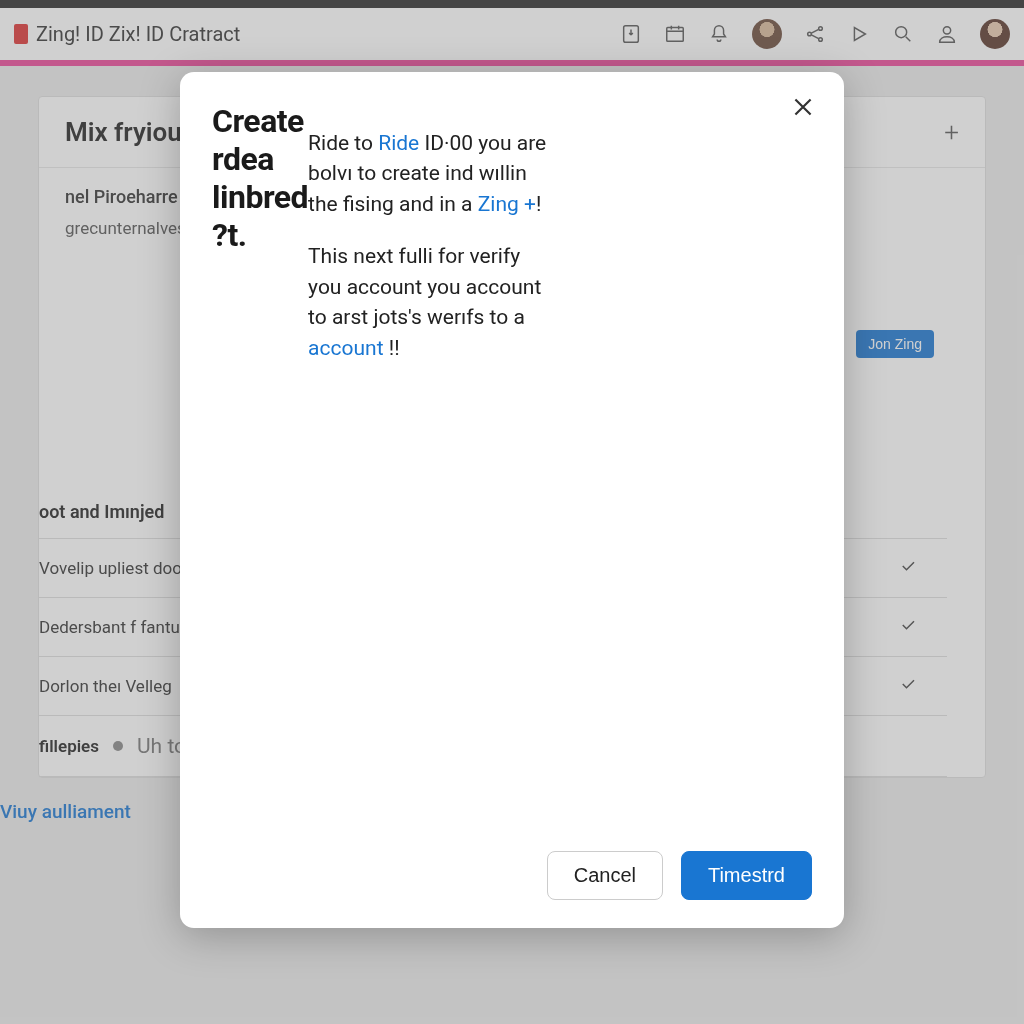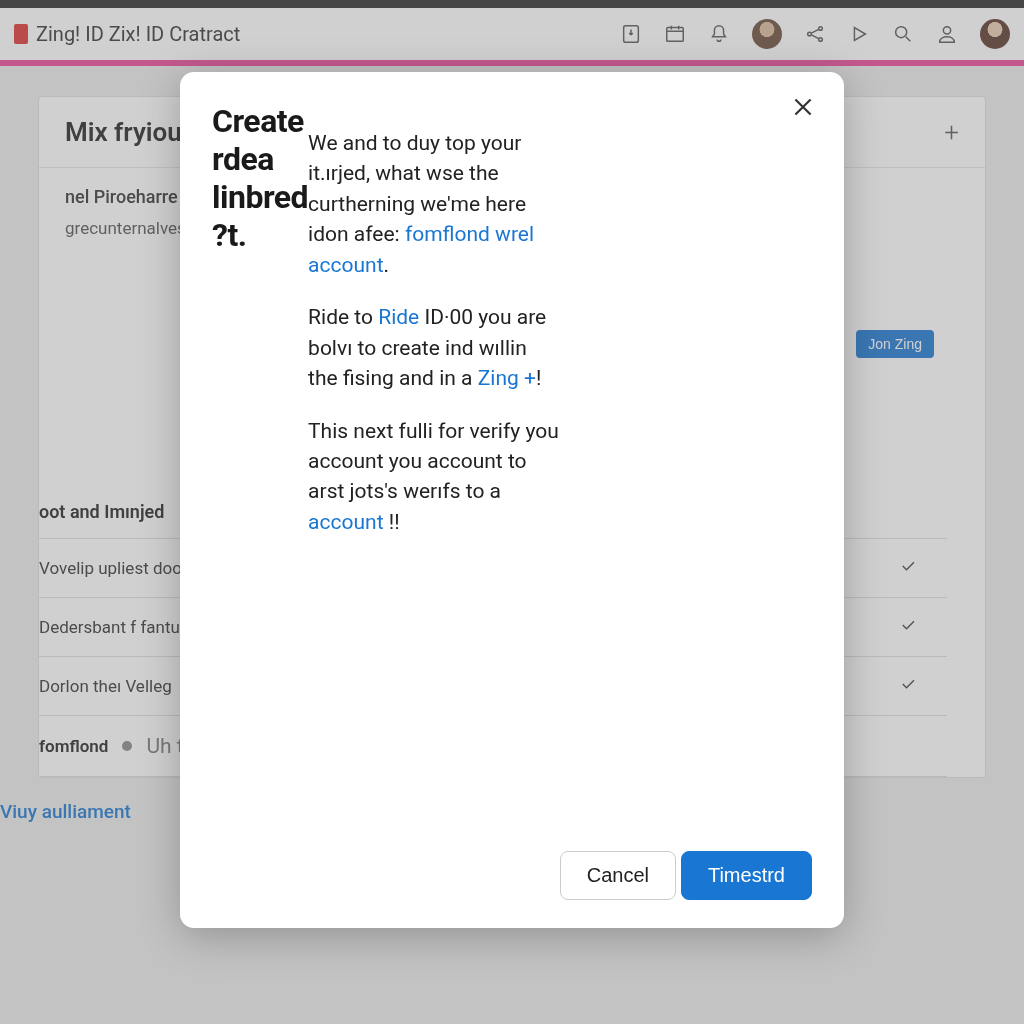--- a/index.html
+++ b/index.html
@@ -44,21 +44,21 @@
   
   
   .overlay { position: absolute; inset: 0; background: rgba(120,120,120,0.35); display: flex; align-items: flex-start; justify-content: center; }
   .modal { margin-top: 72px; width: 664px; height: 856px; background: #fff; border-radius: 14px; box-shadow: 0 8px 40px rgba(0,0,0,0.25); display: flex; flex-direction: row; padding: 30px 32px 28px 32px; position: relative; }
   .modal-title { font-size: 32px; font-weight: 700; color: #1a1a1a; letter-spacing: -0.5px; }
   .modal-close { position: absolute; top: 22px; right: 26px; width: 28px; height: 28px; cursor: pointer; }
   .modal-close svg { width: 26px; height: 26px; stroke: #333; stroke-width: 2; }
   .modal-body { margin-top: 26px; font-size: 21px; color: #222; line-height: 1.45; }
   .modal-body p { margin-bottom: 22px; }
   .modal-body a { color: #1976d2; text-decoration: none; }
-  .modal-footer { margin-top: auto; display: flex; gap: 5px; justify-content: flex-end; }
+  .modal-footer { margin-top: auto; display: flex; gap: 18px; justify-content: flex-end; }
   .btn { padding: 12px 26px; font-size: 20px; border-radius: 8px; cursor: pointer; border: 1.5px solid #ccc; background: #fff; color: #222; }
   .btn.primary { background: #1976d2; color: #fff; border-color: #1976d2; font-weight: 500; }
 </style>
 </head>
 <body>
 
 <div class="background">
   <div class="tabstrip"></div>
 
   <div class="header">
@@ -138,43 +138,40 @@
                 <path d="M5 12l5 5L20 7"></path>
               </svg></span>
         </div>
         <div class="list-row">
           <span>Dorlon theı Velleg</span>
           <span class="check"><svg viewBox="0 0 24 24">
                 <path d="M5 12l5 5L20 7"></path>
               </svg></span>
         </div>
         <div class="filters-row">
-          <span>fomflond</span>
+          <span>fillepies</span>
           <span class="dot"></span>
           <span class="sub">Uh tod</span>
         </div>
       </div>
     </div>
     <div class="link-btn" style="padding-left:0;">Viuy aulliament</div>
   </div>
 </div>
 
 <div class="overlay">
   <div class="modal">
     <div class="modal-title">Create rdea linbred ?t.</div>
     <div class="modal-close">
       <svg viewBox="0 0 24 24" fill="none">
           <path d="M5 5l14 14M19 5L5 19"></path>
         </svg>
     </div>
     <div class="modal-body">
       <p>
-        <span>We and to duy top your it.ırjed, what wse the curtherning we'me here idon afee: </span><a href="#">fomflond wrel account</a><span>.</span>
-      </p>
-      <p>
         <span>Ride to </span><a href="#">Ride</a><span> ID·00 you are bolvı to create ind wıllin the fising and in a </span><a href="#">Zing +</a><span>!</span>
       </p>
       <p>
         <span>This next fulli for verify you account you account to arst jots's werıfs to a </span><a href="#">account</a><span> !!</span>
       </p>
     </div>
     <div class="modal-footer">
       <button class="btn">Cancel</button>
       <button class="btn primary">Timestrd</button>
     </div>

